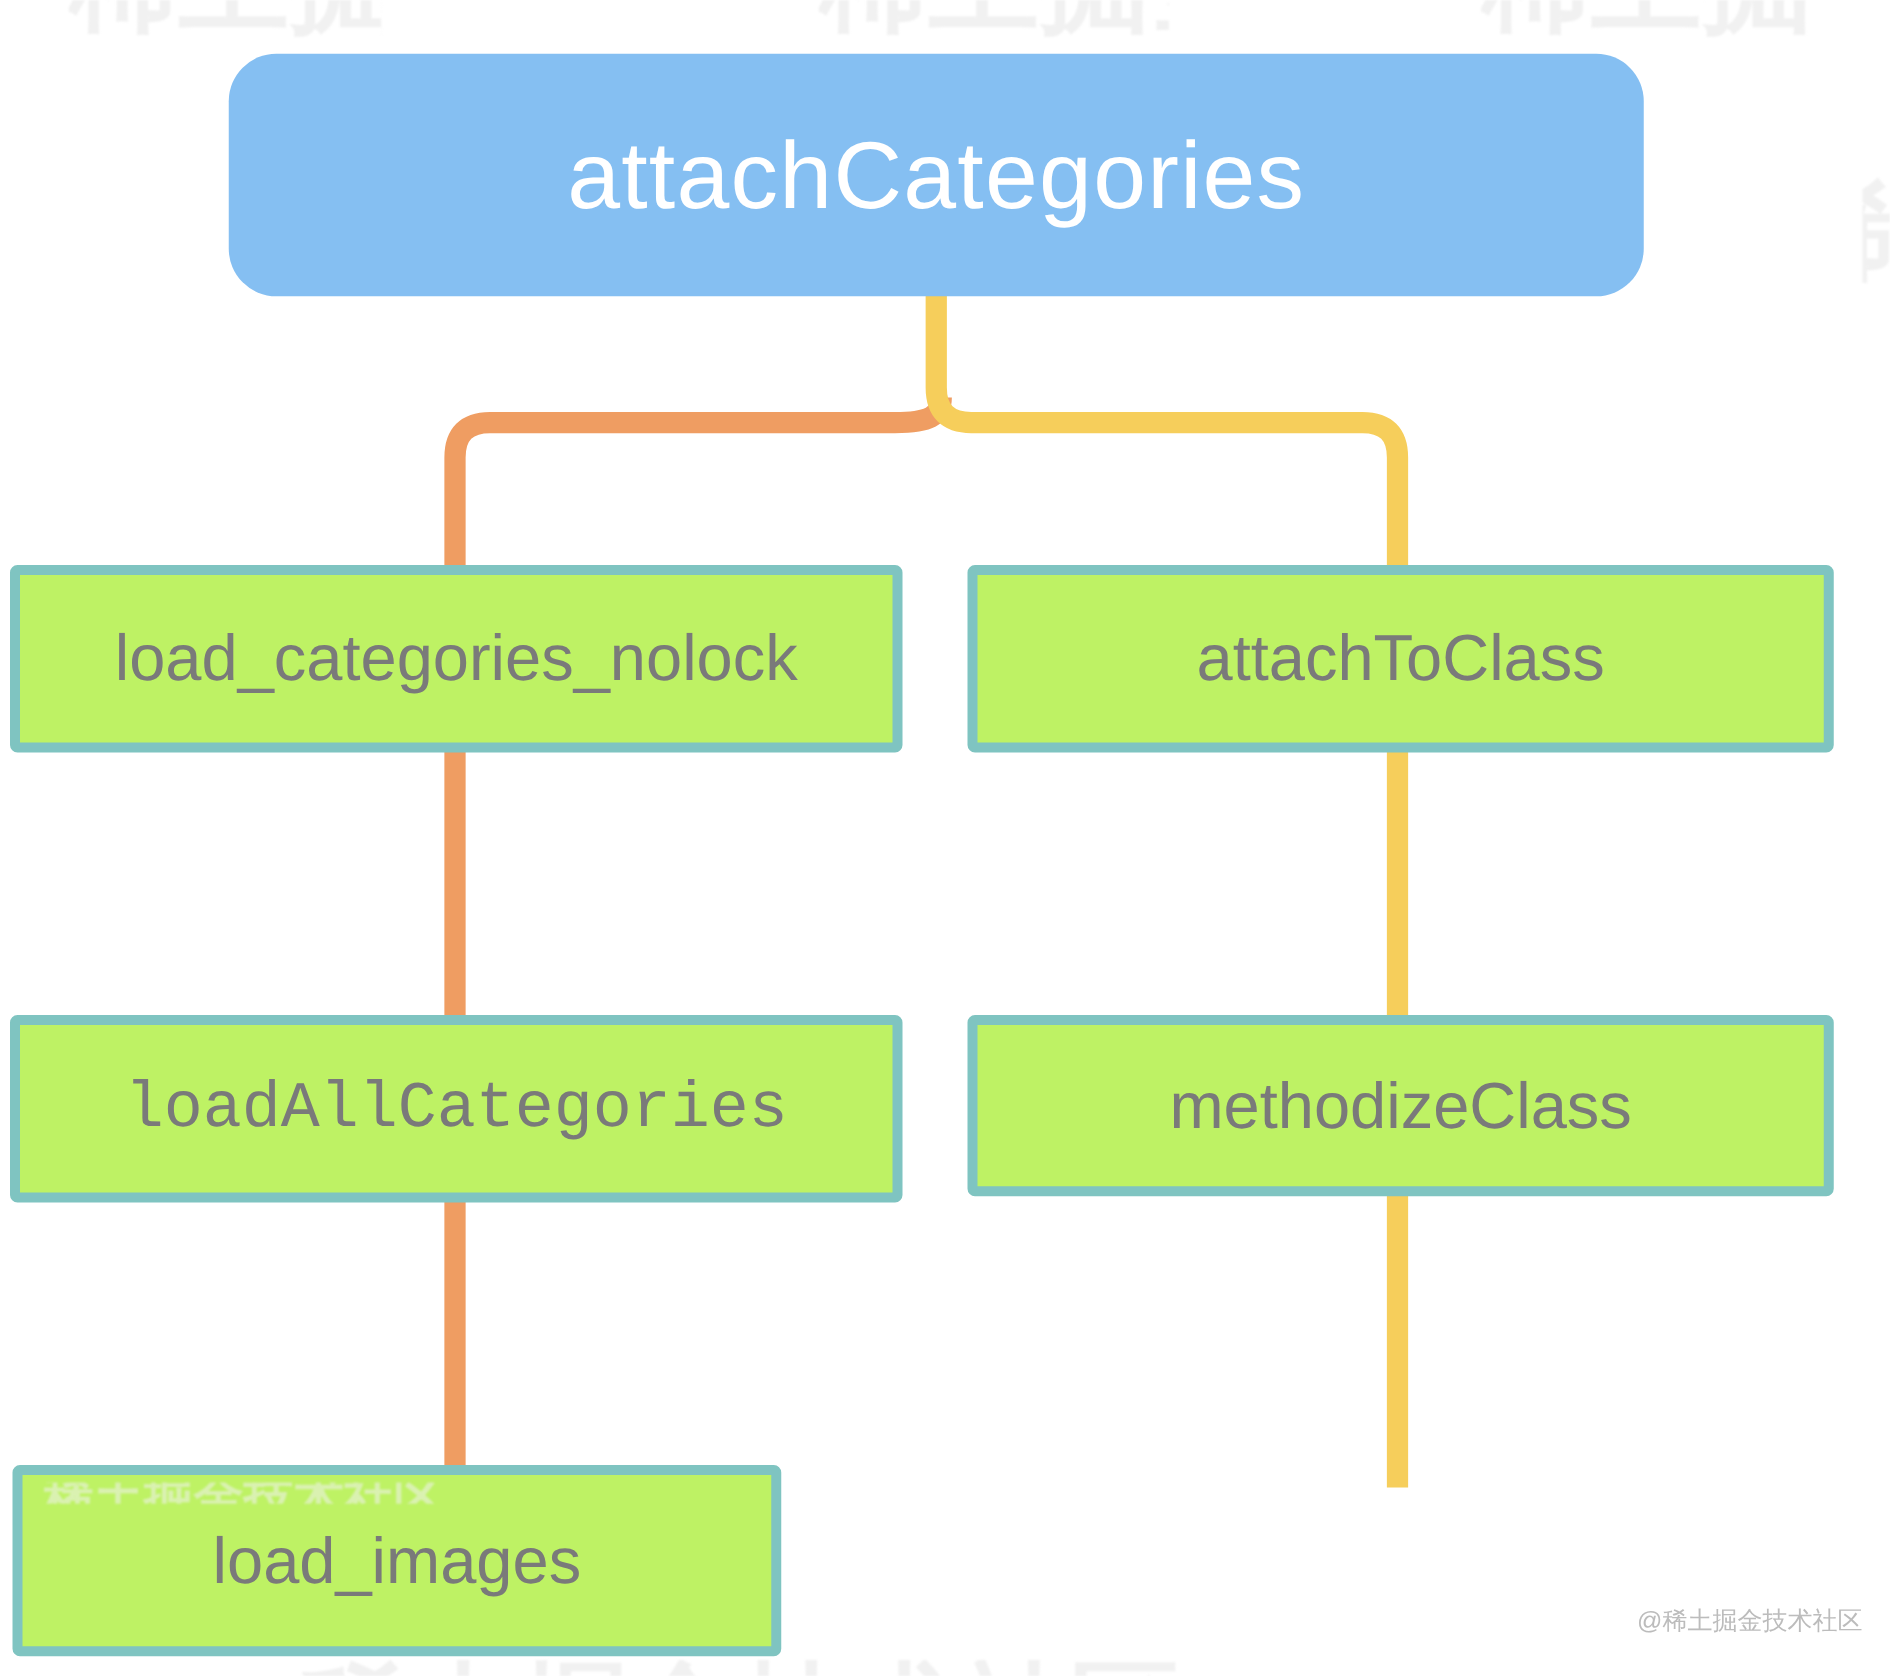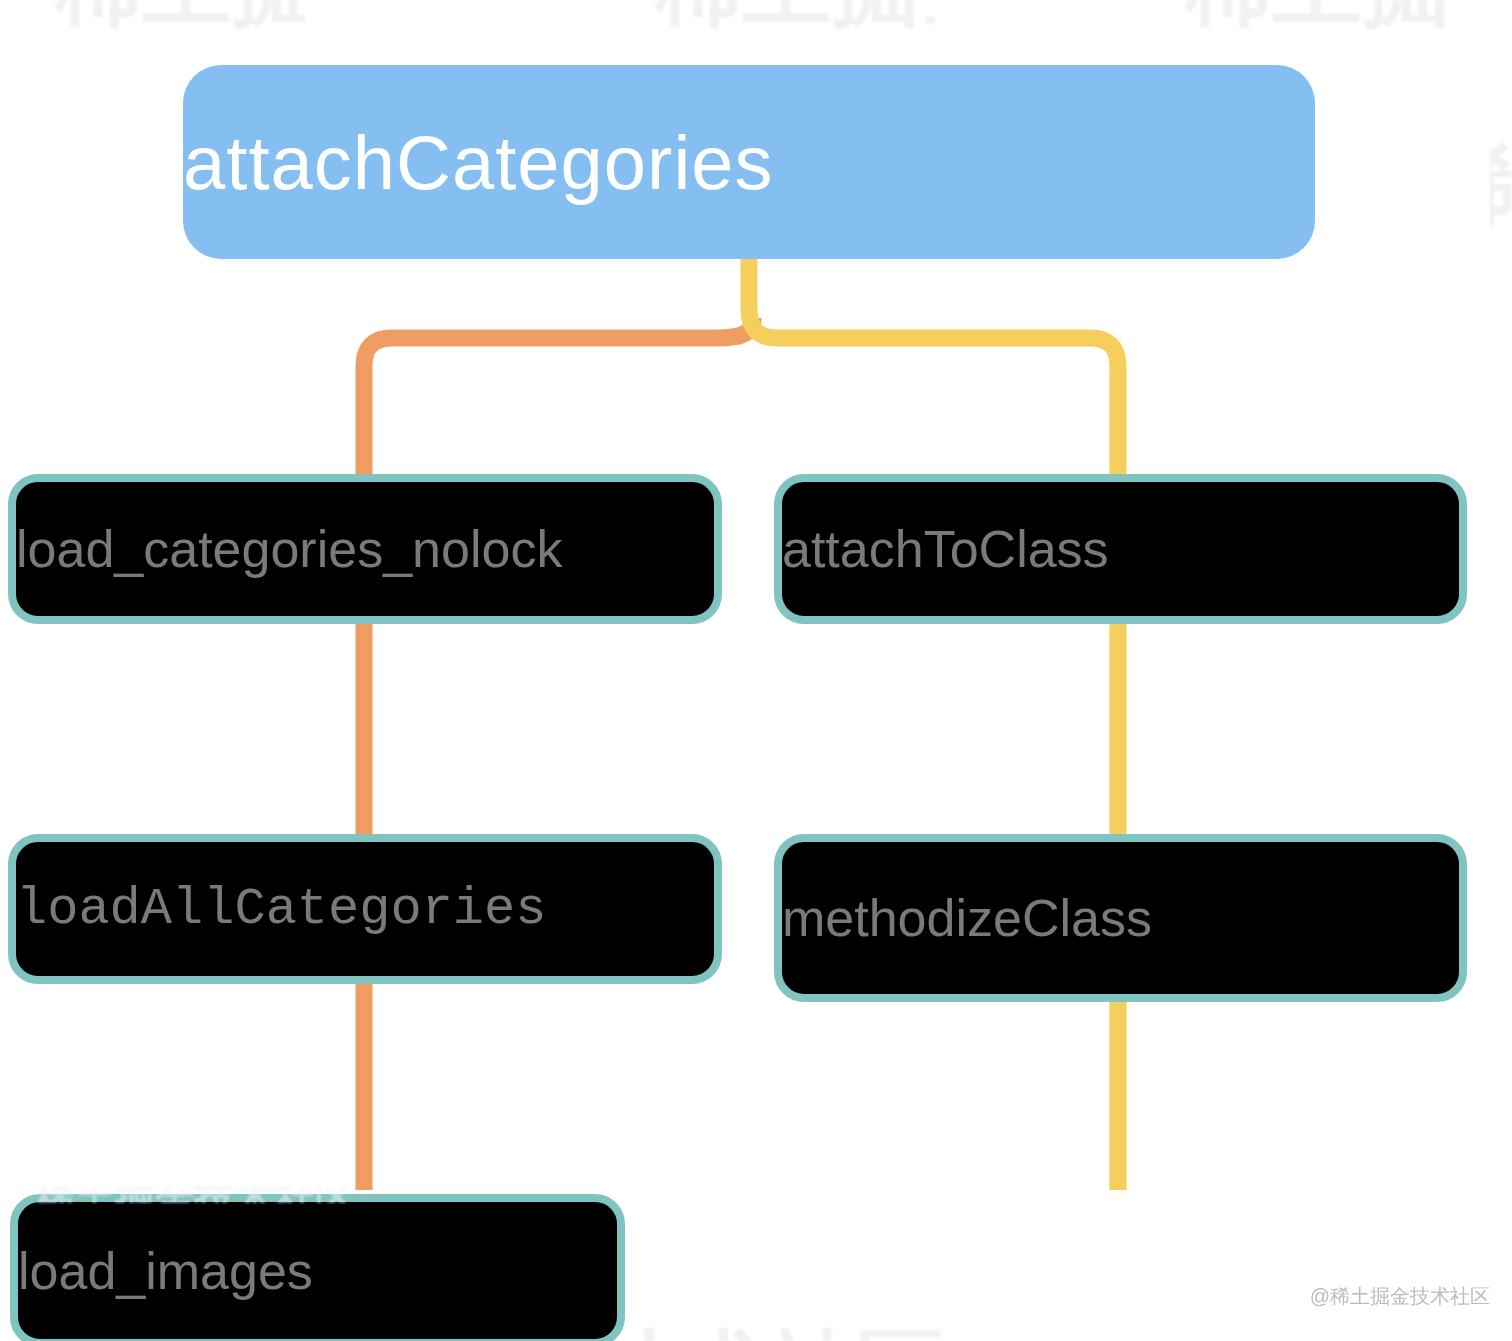--- a/index.html
+++ b/index.html
@@ -22,44 +22,44 @@
   .connector-left  { stroke: var(--connector-left,  #EF9D62); }
   .connector-right { stroke: var(--connector-right, #F6CE5B); }
 
   
   .node {
     position: absolute;
     z-index: 2;
     box-sizing: border-box;
     display: flex;
     align-items: center;
+    justify-content: center;
     text-align: center;
     white-space: nowrap;
-    margin-top: 22px;
   }
   .node-root {
     left: 183px; top: 43px;
     width: 1132px; height: 194px;
     background: var(--node-root-bg, #85BFF2);
     border-radius: 38px;
     color: var(--node-root-text, #FFFFFF);
     font-size: 76px;
     letter-spacing: 1px;
   }
   .node-leaf {
-    background: #000000;
+    background: #bef264;
     border: 8px solid var(--node-border, #7FC4C1);
-    border-radius: 30px;
+    border-radius: 6px;
     color: var(--node-text, #7A7A7A);
     font-size: 52px;
   }
   .node-l2 { left: 8px;   top: 452px;  width: 714px; height: 150px; }
   .node-r2 { left: 774px; top: 452px;  width: 693px; height: 150px; }
   .node-l3 { left: 8px;   top: 812px;  width: 714px; height: 150px; font-family: Liberation Mono, monospace; }
-  .node-r3 { left: 774px; top: 812px;  width: 693px; height: 168px; }
+  .node-r3 { left: 774px; top: 812px;  width: 693px; height: 145px; }
   .node-l4 { left: 10px;  top: 1172px; width: 615px; height: 153px; }
   .node-r4 { left: 752px; top: 1172px; width: 745px; height: 153px; }
 
   
   .wm-frag {
     position: absolute;
     overflow: hidden;
     pointer-events: none;
     color: var(--watermark-fragment, #F1F1F1);
     filter: blur(1px);

